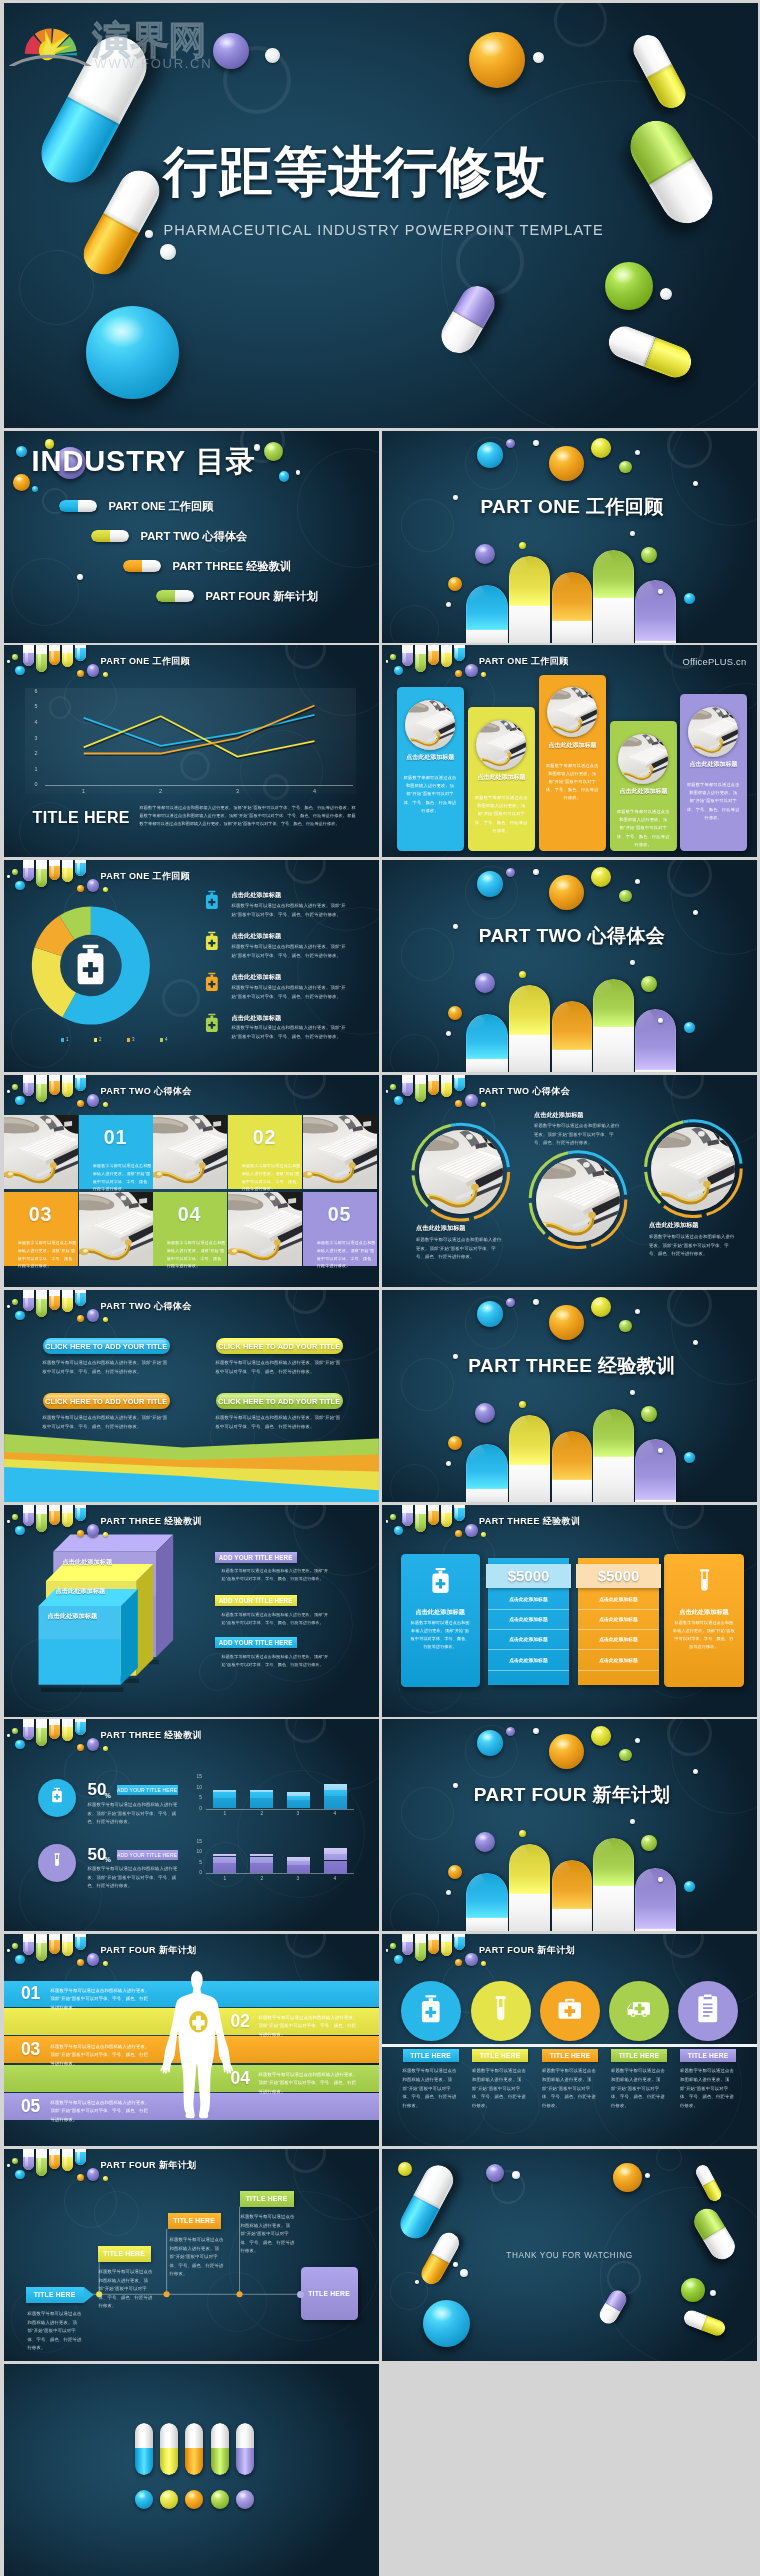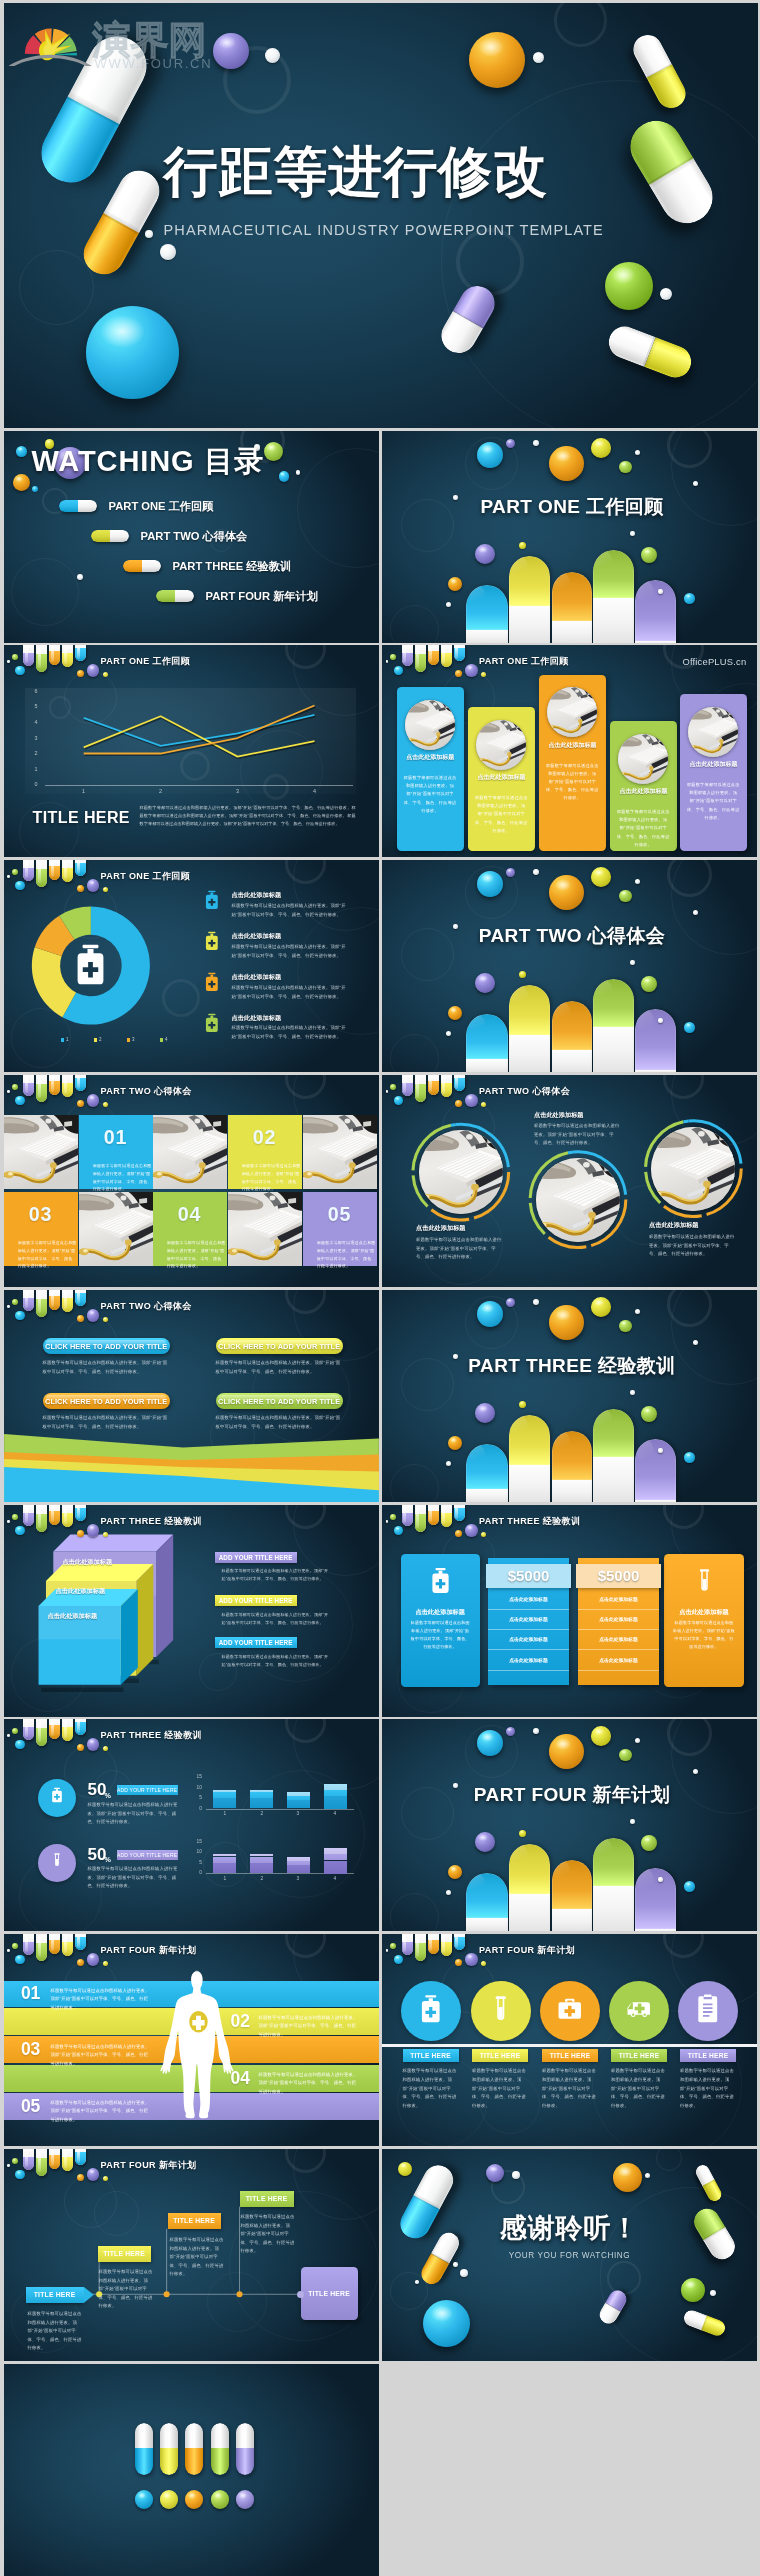--- a/index.html
+++ b/index.html
@@ -147,21 +147,21 @@
       <div class="sph" style="left: 12.5px; top: 15px; width: 10.7px; height: 10.7px; background: radial-gradient(circle at 34% 26%, rgb(102, 240, 255) 0%, rgb(47, 185, 236) 42%, rgb(0, 130, 181) 100%); box-shadow: rgba(0, 0, 0, 0.5) 0px 1px 1.7px;"></div>
       <div class="sph" style="left: 41px; top: 8px; width: 9.8px; height: 9.8px; background: radial-gradient(circle at 34% 26%, rgb(255, 255, 114) 0%, rgb(224, 222, 59) 42%, rgb(169, 167, 4) 100%); box-shadow: rgba(0, 0, 0, 0.5) 0px 0.9px 1.6px;"></div>
       <div class="sph" style="left: 9px; top: 43px; width: 17px; height: 17px; background: radial-gradient(circle at 34% 26%, rgb(255, 218, 86) 0%, rgb(240, 163, 31) 42%, rgb(185, 108, 0) 100%); box-shadow: rgba(0, 0, 0, 0.5) 0px 1.5px 2.7px;"></div>
       <div class="sph" style="left: 28px; top: 55px; width: 6.3px; height: 6.3px; background: radial-gradient(circle at 34% 26%, rgb(102, 240, 255) 0%, rgb(47, 185, 236) 42%, rgb(0, 130, 181) 100%); box-shadow: rgba(0, 0, 0, 0.5) 0px 0.5px 1px;"></div>
       <div class="sph" style="left: 260px; top: 10.7px; width: 19.7px; height: 19.7px; background: radial-gradient(circle at 34% 26%, rgb(218, 255, 133) 0%, rgb(163, 206, 78) 42%, rgb(108, 151, 23) 100%); box-shadow: rgba(0, 0, 0, 0.5) 0px 1.8px 3.1px;"></div>
       <div class="sph" style="left: 275px; top: 40px; width: 10.7px; height: 10.7px; background: radial-gradient(circle at 34% 26%, rgb(102, 240, 255) 0%, rgb(47, 185, 236) 42%, rgb(0, 130, 181) 100%); box-shadow: rgba(0, 0, 0, 0.5) 0px 1px 1.7px;"></div>
       <div class="sph" style="left: 50px; top: 16px; width: 32px; height: 32px; background: radial-gradient(circle at 34% 26%, rgb(197, 188, 255) 0%, rgb(142, 133, 212) 42%, rgb(87, 78, 157) 100%); box-shadow: rgba(0, 0, 0, 0.5) 0px 2.9px 5.2px;"></div>
       <div class="sph" style="left: 250px; top: 13.4px; width: 6.3px; height: 6.3px; background: radial-gradient(circle at 34% 26%, rgb(255, 255, 255) 0%, rgb(242, 245, 247) 45%, rgb(185, 195, 200) 100%); box-shadow: rgba(0, 0, 0, 0.45) 0px 0.9px 1.8px;"></div>
       <div class="sph" style="left: 292px; top: 39px; width: 4.5px; height: 4.5px; background: radial-gradient(circle at 34% 26%, rgb(255, 255, 255) 0%, rgb(242, 245, 247) 45%, rgb(185, 195, 200) 100%); box-shadow: rgba(0, 0, 0, 0.45) 0px 0.9px 1.8px;"></div>
       <div class="sph" style="left: 73px; top: 143px; width: 6.3px; height: 6.3px; background: radial-gradient(circle at 34% 26%, rgb(255, 255, 255) 0%, rgb(242, 245, 247) 45%, rgb(185, 195, 200) 100%); box-shadow: rgba(0, 0, 0, 0.45) 0px 0.9px 1.8px;"></div>
-      <div style="position: absolute; left: 28px; top: 12.5px; color: rgb(255, 255, 255); font-weight: bold; font-size: 29px; line-height: 34px; white-space: nowrap; text-shadow: rgba(0, 0, 0, 0.6) 0px 1.8px 3.6px; letter-spacing: 0.9px; z-index: 5;"><span>WATCHING</span><span style="margin-left: 9.8px;">目录</span></div>
+      <div style="position: absolute; left: 28px; top: 12.5px; color: rgb(255, 255, 255); font-weight: bold; font-size: 29px; line-height: 34px; white-space: nowrap; text-shadow: rgba(0, 0, 0, 0.6) 0px 1.8px 3.6px; letter-spacing: 0.9px; z-index: 5;"><span>INDUSTRY</span><span style="margin-left: 9.8px;">目录</span></div>
       <div style="position: absolute; left: 55px; top: 68px; height: 14.3px; z-index: 6;">
         <div style="position: absolute; left: 0px; top: 0.9px; width: 38px; height: 12px; border-radius: 6.3px; overflow: hidden; box-shadow: rgba(0, 0, 0, 0.45) 0.9px 1.8px 2.7px;">
           <div style="position: absolute; left: 0px; top: 0px; width: 50%; height: 100%; border-radius: 6.3px 0px 0px 6.3px; background: linear-gradient(rgb(59, 200, 250), rgb(41, 182, 232) 55%, rgb(13, 154, 204));"></div>
           <div style="position: absolute; right: 0px; top: 0px; width: 50%; height: 100%; border-radius: 0px 6.3px 6.3px 0px; background: linear-gradient(rgb(255, 255, 255), rgb(242, 242, 242) 55%, rgb(207, 207, 207));"></div>
         </div>
         <div style="position: absolute; left: 50px; top: 0px; color: rgb(255, 255, 255); font-weight: bold; font-size: 11.2px; line-height: 14.3px; white-space: nowrap; text-shadow: rgba(0, 0, 0, 0.55) 0px 0.9px 1.8px;">PART ONE 工作回顾</div>
       </div>
       <div style="position: absolute; left: 87px; top: 98px; height: 14.3px; z-index: 6;">
         <div style="position: absolute; left: 0px; top: 0.9px; width: 38px; height: 12px; border-radius: 6.3px; overflow: hidden; box-shadow: rgba(0, 0, 0, 0.45) 0.9px 1.8px 2.7px;">
           <div style="position: absolute; left: 0px; top: 0px; width: 50%; height: 100%; border-radius: 6.3px 0px 0px 6.3px; background: linear-gradient(rgb(231, 231, 78), rgb(213, 213, 60) 55%, rgb(185, 185, 32));"></div>
@@ -1956,22 +1956,21 @@
       <div class="sph" style="left: 41px; top: 151px; width: 47px; height: 47px; background: radial-gradient(circle at 34% 26%, rgb(102, 240, 255) 0%, rgb(47, 185, 236) 42%, rgb(0, 130, 181) 100%); box-shadow: rgba(0, 0, 0, 0.5) 0px 4.2px 7.4px;"></div>
       <div class="sph" style="left: 231px; top: 14.3px; width: 29px; height: 29px; background: radial-gradient(circle at 34% 26%, rgb(255, 218, 86) 0%, rgb(240, 163, 31) 42%, rgb(185, 108, 0) 100%); box-shadow: rgba(0, 0, 0, 0.5) 0px 2.6px 4.6px;"></div>
       <div class="sph" style="left: 299px; top: 129px; width: 24px; height: 24px; background: radial-gradient(circle at 34% 26%, rgb(202, 255, 114) 0%, rgb(147, 200, 59) 42%, rgb(92, 145, 4) 100%); box-shadow: rgba(0, 0, 0, 0.5) 0px 2.1px 3.8px;"></div>
       <div class="sph" style="left: 16px; top: 12.5px; width: 14.3px; height: 14.3px; background: radial-gradient(circle at 34% 26%, rgb(255, 255, 114) 0%, rgb(224, 222, 59) 42%, rgb(169, 167, 4) 100%); box-shadow: rgba(0, 0, 0, 0.5) 0px 1.3px 2.3px;"></div>
       <div class="sph" style="left: 130px; top: 22.4px; width: 8px; height: 8px; background: radial-gradient(circle at 34% 26%, rgb(255, 255, 255) 0%, rgb(242, 245, 247) 45%, rgb(185, 195, 200) 100%); box-shadow: rgba(0, 0, 0, 0.45) 0px 0.9px 1.8px;"></div>
       <div class="sph" style="left: 78px; top: 120px; width: 8px; height: 8px; background: radial-gradient(circle at 34% 26%, rgb(255, 255, 255) 0%, rgb(242, 245, 247) 45%, rgb(185, 195, 200) 100%); box-shadow: rgba(0, 0, 0, 0.45) 0px 0.9px 1.8px;"></div>
       <div class="sph" style="left: 71px; top: 113px; width: 4.5px; height: 4.5px; background: radial-gradient(circle at 34% 26%, rgb(255, 255, 255) 0%, rgb(242, 245, 247) 45%, rgb(185, 195, 200) 100%); box-shadow: rgba(0, 0, 0, 0.45) 0px 0.9px 1.8px;"></div>
       <div class="sph" style="left: 328px; top: 141px; width: 6.3px; height: 6.3px; background: radial-gradient(circle at 34% 26%, rgb(255, 255, 255) 0%, rgb(242, 245, 247) 45%, rgb(185, 195, 200) 100%); box-shadow: rgba(0, 0, 0, 0.45) 0px 0.9px 1.8px;"></div>
       <div class="sph" style="left: 263px; top: 24px; width: 5.4px; height: 5.4px; background: radial-gradient(circle at 34% 26%, rgb(255, 255, 255) 0%, rgb(242, 245, 247) 45%, rgb(185, 195, 200) 100%); box-shadow: rgba(0, 0, 0, 0.45) 0px 0.9px 1.8px;"></div>
       <div class="sph" style="left: 33px; top: 131px; width: 3.6px; height: 3.6px; background: radial-gradient(circle at 34% 26%, rgb(255, 255, 255) 0%, rgb(242, 245, 247) 45%, rgb(185, 195, 200) 100%); box-shadow: rgba(0, 0, 0, 0.45) 0px 0.9px 1.8px;"></div>
-      <div class="s1title" style="left: 0px; top: 63px; width: 375px; text-align: center; font-size: 27px; line-height: 32px; letter-spacing: 0.9px;">感谢聆听！</div>
-      <div class="s1sub" style="left: 0px; top: 102px; width: 375px; text-align: center; font-size: 8.2px; line-height: 10.7px; letter-spacing: 0.6px;">YOUR YOU FOR WATCHING</div>
+      <div class="s1sub" style="left: 0px; top: 102px; width: 375px; text-align: center; font-size: 8.2px; line-height: 10.7px; letter-spacing: 0.6px;">THANK YOU FOR WATCHING</div>
     </div>
     <div class="slide" style="left: 3.6px; top: 2364px; width: 375px; height: 212px;">
       <div class="sbg"></div>
       <div style="position: absolute; left: 131px; top: 59px; width: 18.6px; height: 52px; border-radius: 9.3px; overflow: hidden; box-shadow: rgba(0, 0, 0, 0.45) 0.9px 1.8px 4.5px;">
         <div style="position: absolute; left: 0px; top: 0px; width: 100%; height: 48%; border-radius: 9.3px 9.3px 0px 0px; background: linear-gradient(90deg, rgb(211, 211, 211) 0%, rgb(251, 251, 251) 30%, rgb(255, 255, 255) 52%, rgb(226, 226, 226) 78%, rgb(201, 201, 201) 100%);"></div>
         <div style="position: absolute; left: 0px; bottom: 0px; width: 100%; height: 52%; border-radius: 0px 0px 9.3px 9.3px; background: linear-gradient(90deg, rgb(7, 148, 198) 0%, rgb(53, 194, 244) 30%, rgb(87, 228, 255) 50%, rgb(41, 182, 232) 76%, rgb(11, 152, 202) 100%);"></div>
       </div>
       <div style="position: absolute; left: 156px; top: 59px; width: 18.6px; height: 52px; border-radius: 9.3px; overflow: hidden; box-shadow: rgba(0, 0, 0, 0.45) 0.9px 1.8px 4.5px;">
         <div style="position: absolute; left: 0px; top: 0px; width: 100%; height: 48%; border-radius: 9.3px 9.3px 0px 0px; background: linear-gradient(90deg, rgb(211, 211, 211) 0%, rgb(251, 251, 251) 30%, rgb(255, 255, 255) 52%, rgb(226, 226, 226) 78%, rgb(201, 201, 201) 100%);"></div>
         <div style="position: absolute; left: 0px; bottom: 0px; width: 100%; height: 52%; border-radius: 0px 0px 9.3px 9.3px; background: linear-gradient(90deg, rgb(195, 193, 40) 0%, rgb(241, 239, 86) 30%, rgb(255, 255, 120) 50%, rgb(229, 227, 74) 76%, rgb(199, 197, 44) 100%);"></div>

